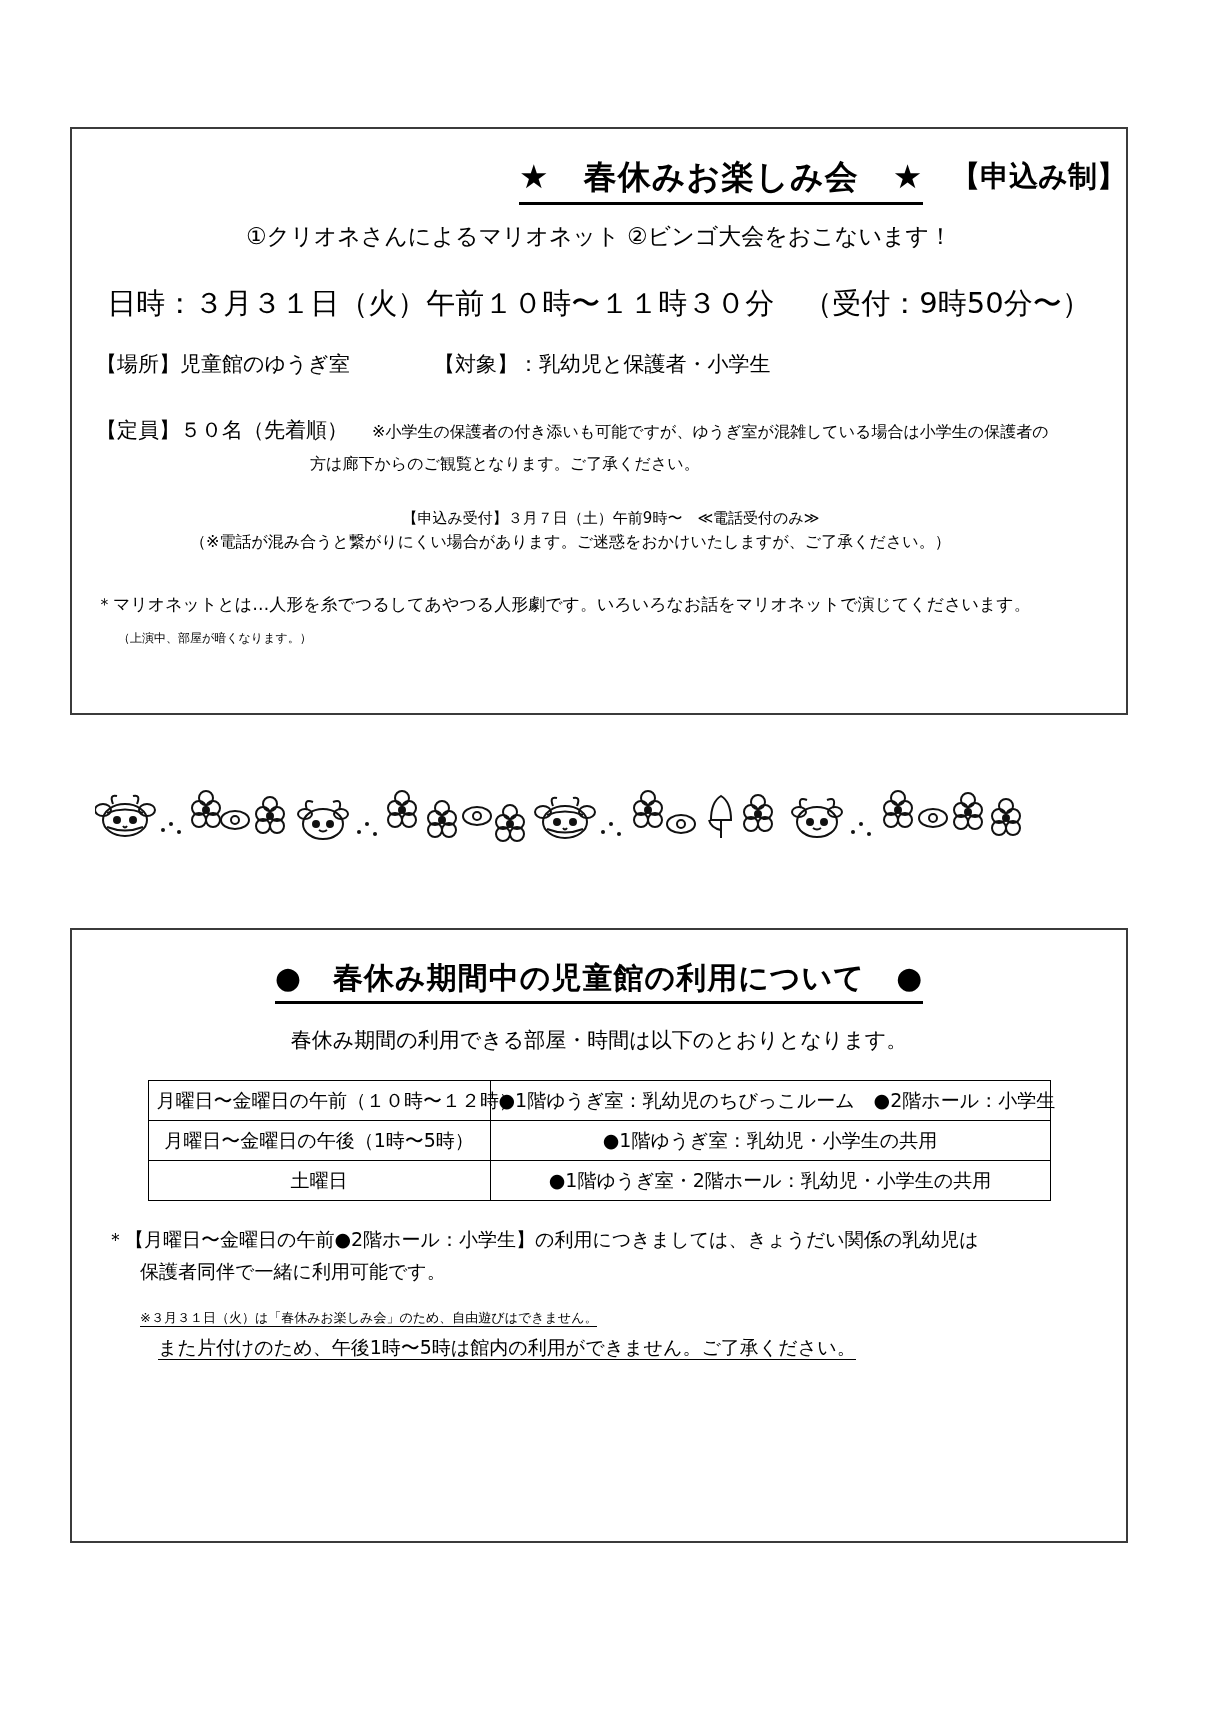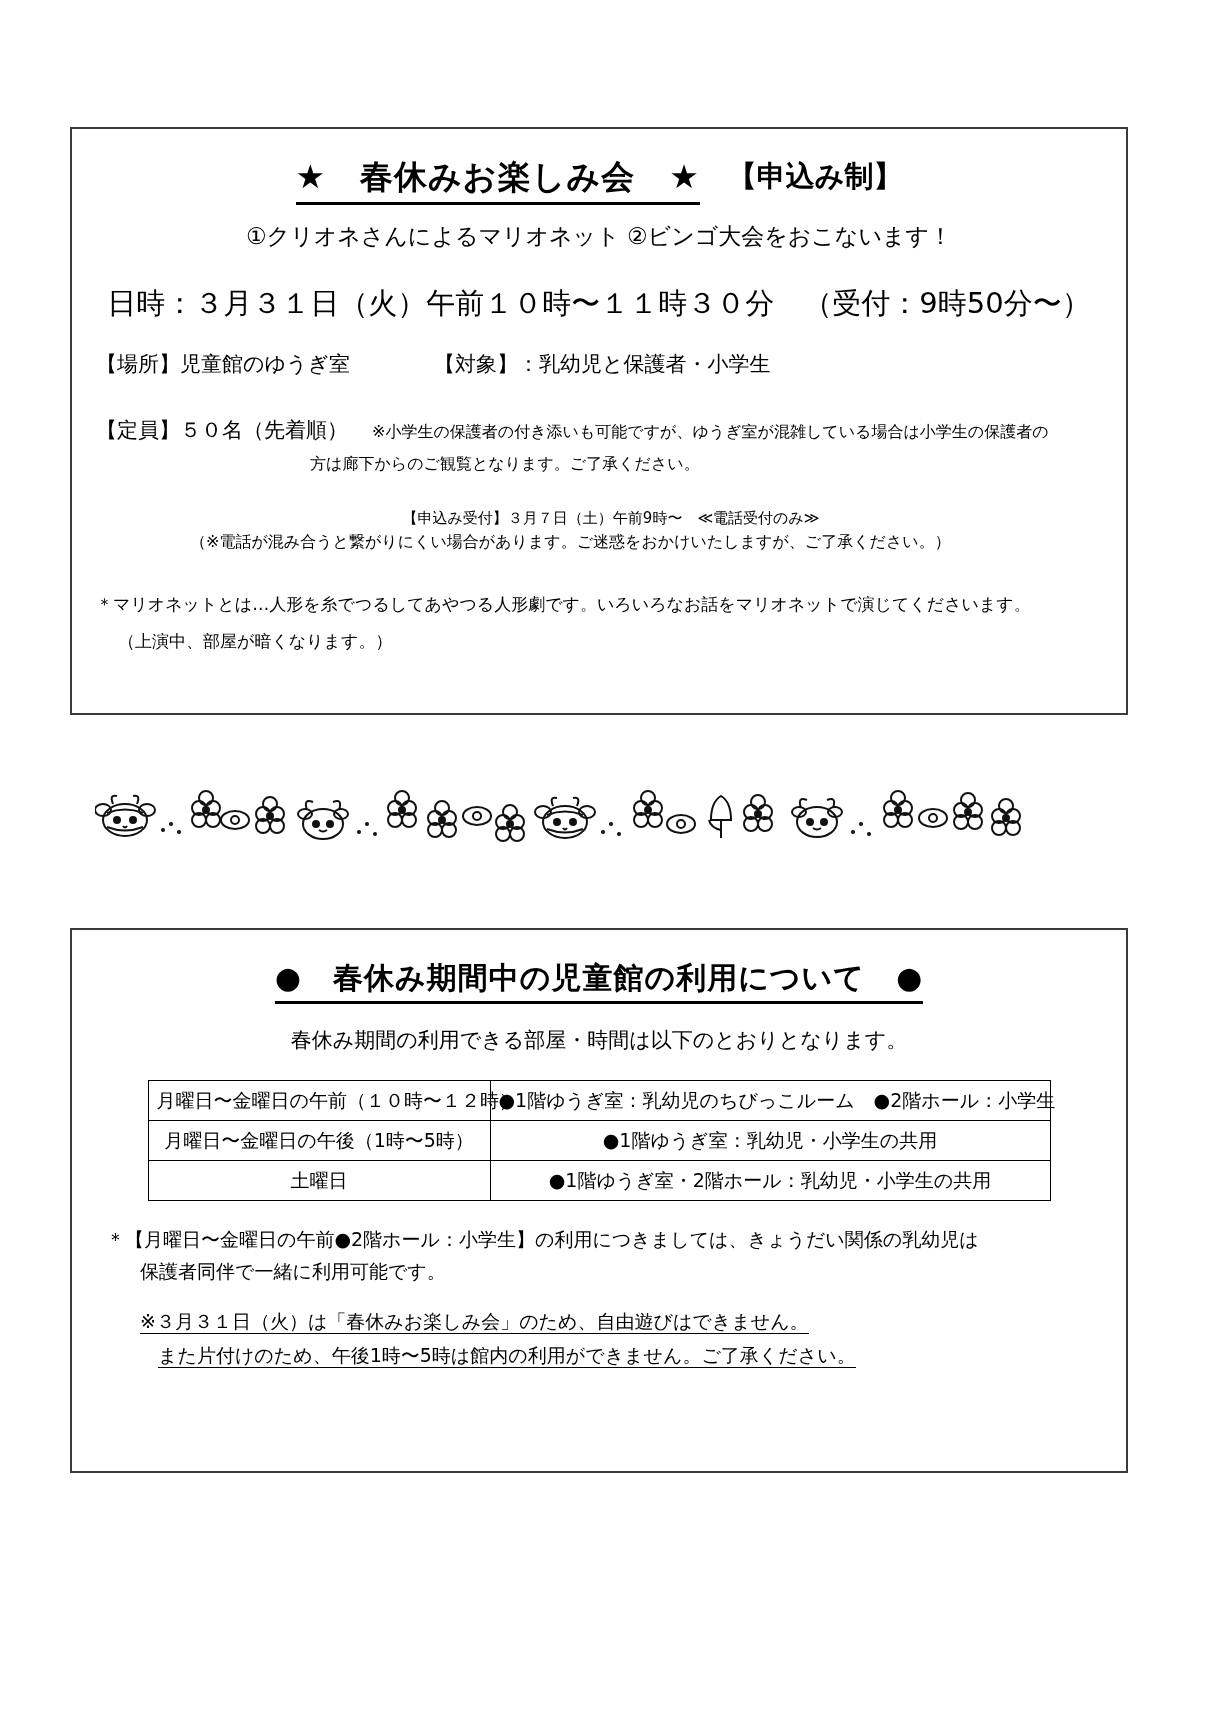--- a/index.html
+++ b/index.html
@@ -27,21 +27,21 @@
     position: absolute;
     left: 70px;
     top: 127px;
     width: 1058px;
     height: 588px;
     border: 2px solid #3b3b3b;
     box-sizing: border-box;
     background: #fff;
   }
   .title-row {
-    text-align: center;
+    text-align: right;
     margin-top: 26px;
     white-space: nowrap;
   }
   .title-main {
     display: inline-block;
     font-size: 33px;
     font-weight: bold;
     letter-spacing: 1px;
     border-bottom: 3px solid #000;
     padding-bottom: 2px;
@@ -95,42 +95,42 @@
     white-space: nowrap;
     text-align: center;
   }
   .star-line {
     font-size: 17px;
     margin-left: 24px;
     margin-top: 40px;
     white-space: nowrap;
   }
   .star-line2 {
-    font-size: 17px;
+    font-size: 12px;
     margin-left: 46px;
     margin-top: 14px;
     white-space: nowrap;
   }
 
   
   .deco {
     position: absolute;
     left: 95px;
     top: 780px;
     width: 940px;
     height: 80px;
   }
 
   
   .box2 {
     position: absolute;
     left: 70px;
     top: 928px;
     width: 1058px;
-    height: 545px;
+    height: 615px;
     border: 2px solid #3b3b3b;
     box-sizing: border-box;
     background: #fff;
   }
   .title2-row {
     text-align: center;
     margin-top: 28px;
     white-space: nowrap;
   }
   .title2 {
@@ -184,21 +184,21 @@
     margin-top: 6px;
     white-space: nowrap;
   }
   .note-b {
     font-size: 19px;
     margin-left: 34px;
     margin-top: 22px;
     white-space: nowrap;
   }
   .note-c {
-    font-size: 19px;
+    font-size: 13px;
     margin-left: 34px;
     margin-top: 24px;
     white-space: nowrap;
   }
   .note-c span, .note-d span {
     border-bottom: 1px solid #000;
     padding-bottom: 1px;
   }
   .note-d {
     font-size: 19px;

